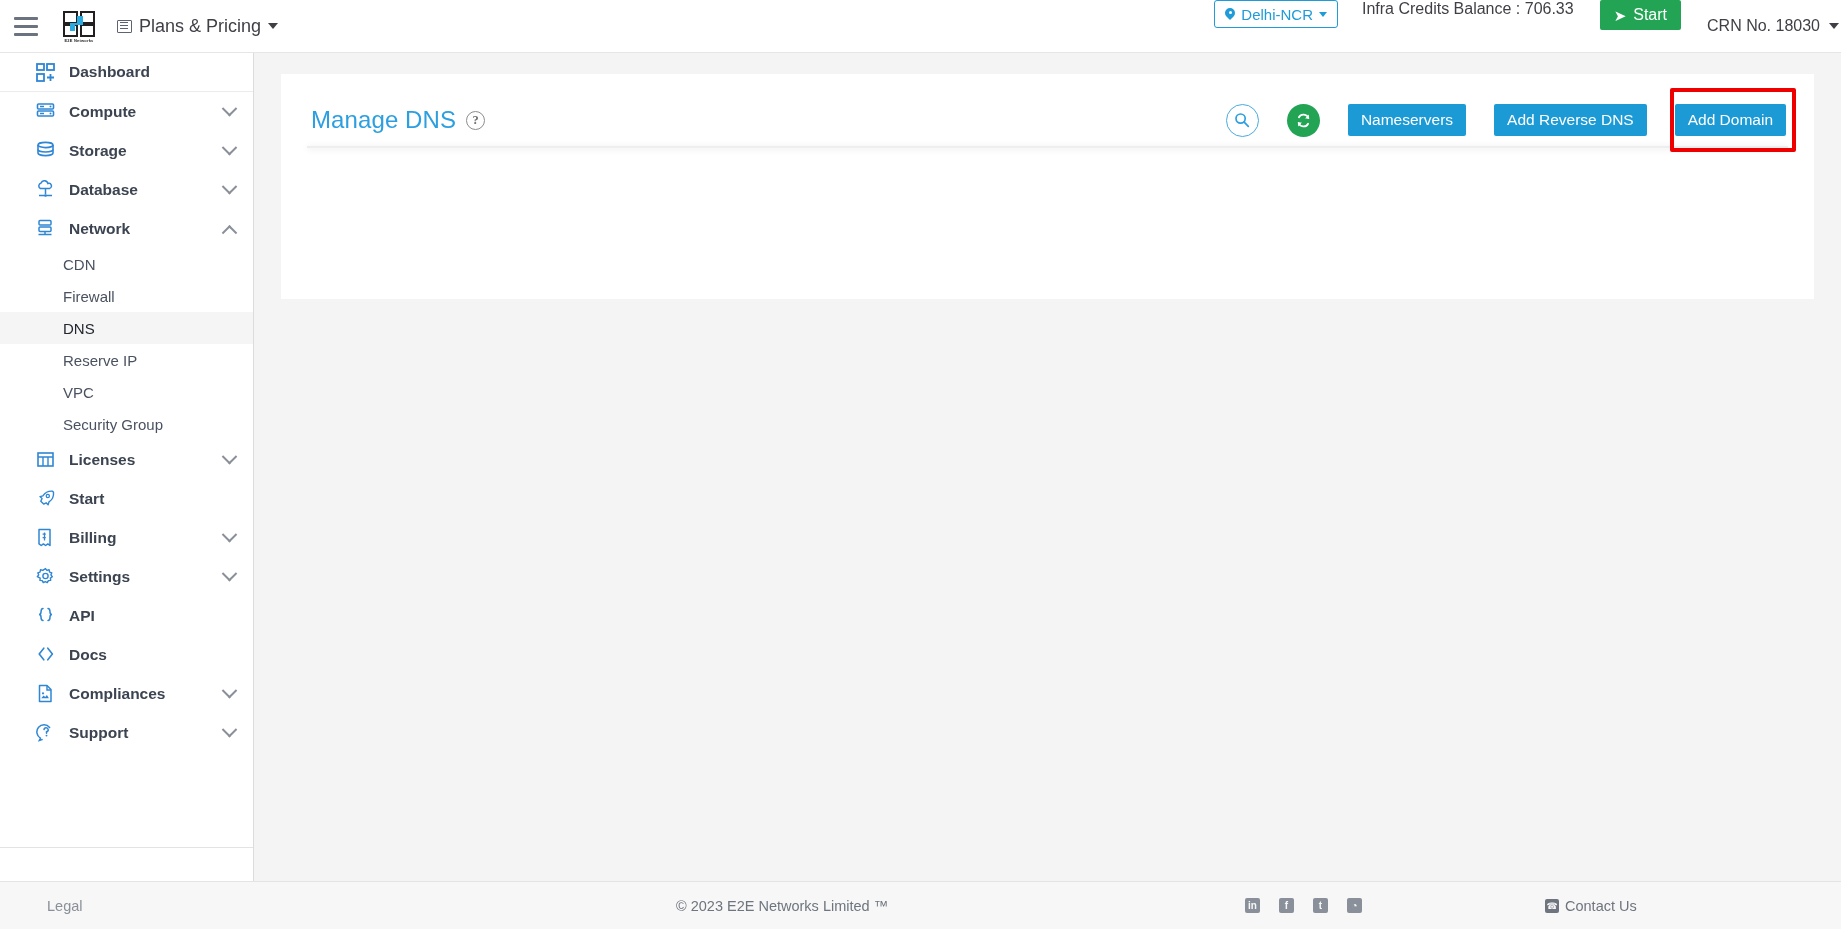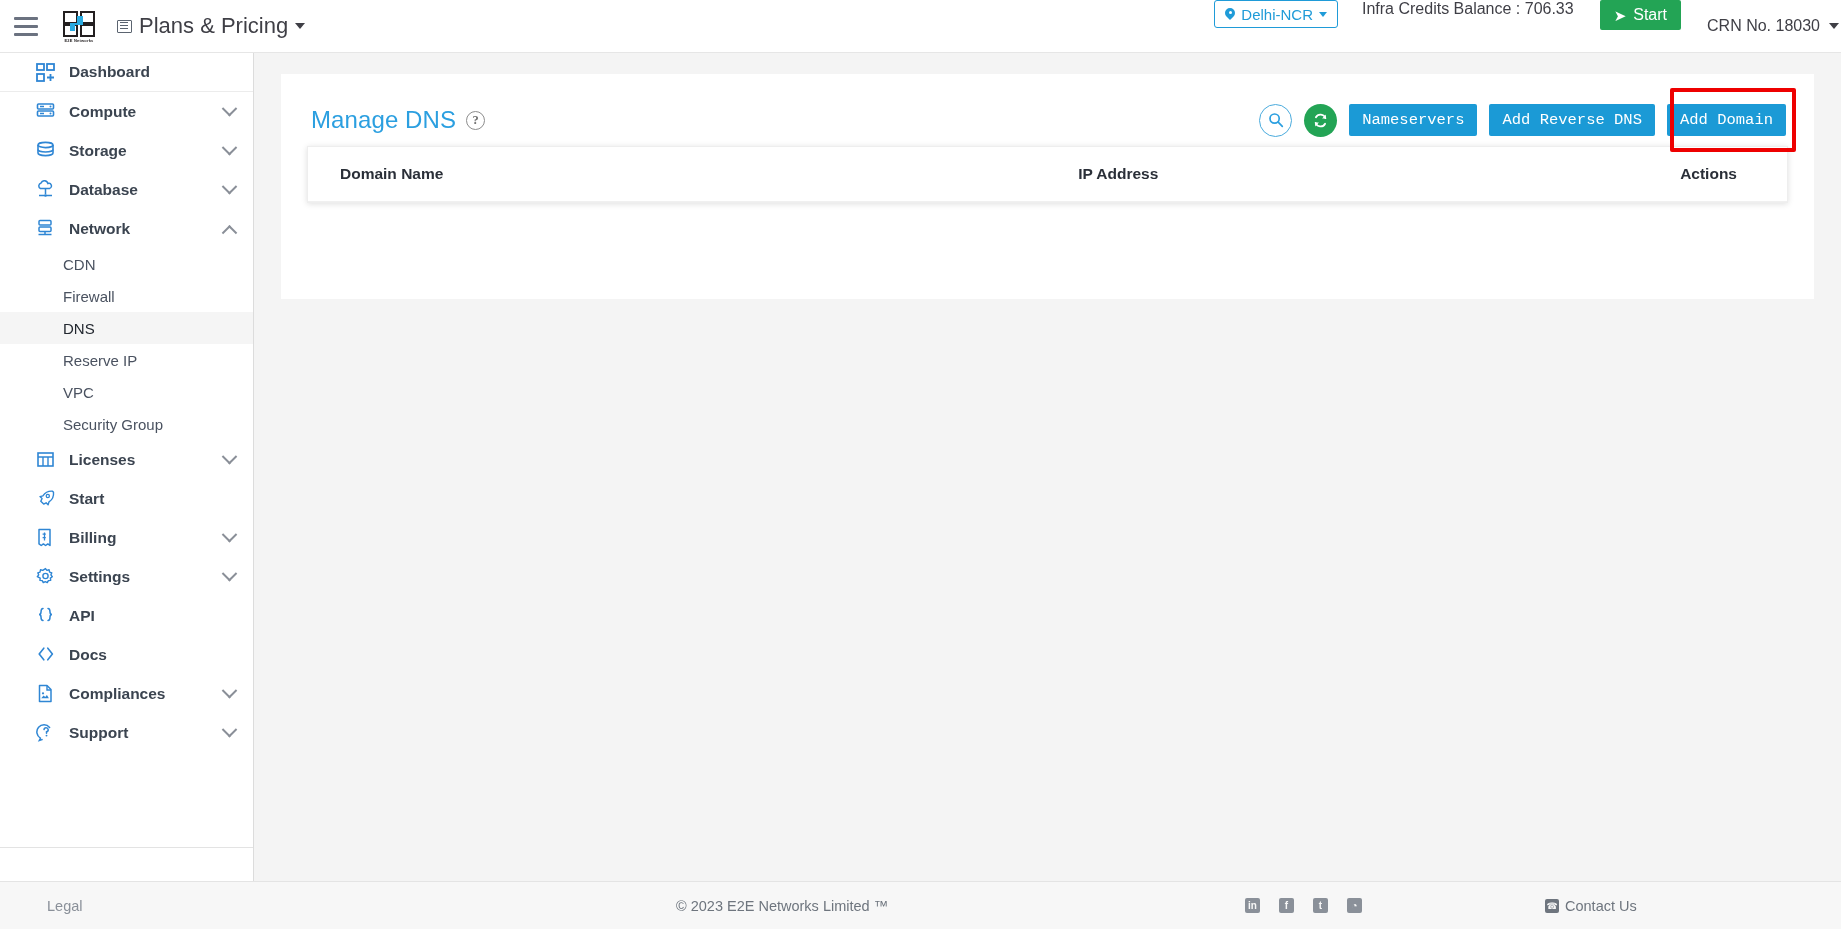--- a/index.html
+++ b/index.html
@@ -47,21 +47,21 @@
     width: 33px; height: 31px; position: relative;
   }
   .logo-caption {
     position: absolute; bottom: -1px; left: 50%;
     transform: translateX(-50%);
     font-size: 4px; color: #231f20; letter-spacing: .2px;
     white-space: nowrap; font-weight: bold;
   }
   .plans {
     display: flex; align-items: center; gap: 7px;
-    margin-left: 18px; font-size: 22px; color: #3f3f46;
+    margin-left: 18px; font-size: 18px; color: #3f3f46;
     cursor: pointer; font-weight: 400;
   }
   .plans .list-icon {
     width: 15px; height: 13px;
     border: 1.6px solid #5b6470;
     border-radius: 1px; position: relative;
     display: inline-block;
   }
   .plans .list-icon::before {
     content:""; position: absolute; left: 1.6px; top: 1.4px;
@@ -197,22 +197,22 @@
     letter-spacing: .1px;
   }
   .help-circle {
     width: 19px; height: 19px; border-radius: 50%;
     border: 1.6px solid #8d8d8d; color: #6f6f6f;
     font-size: 12.5px; line-height: 16px; text-align: center;
     margin-left: 10px; display: inline-block; cursor: pointer;
     font-family: "Liberation Serif", serif; font-weight: bold;
   }
   .head-actions {
-    margin-left: auto; display: flex; align-items: center; gap: 12px;
-    position: relative; padding-right: 6px; font-family: Liberation Mono, monospace;
+    margin-left: auto; display: flex; align-items: center; gap: 28px;
+    position: relative; padding-right: 6px;
   }
   .icon-circle {
     width: 33px; height: 33px; border-radius: 50%;
     display: flex; align-items: center; justify-content: center;
     cursor: pointer;
   }
   .icon-circle.search {
     border: 1px solid #4aabdd; background: #fff; color: #2b9fe0;
   }
   .icon-circle.refresh { background: #23a455; color: #fff; }
@@ -538,25 +538,20 @@
                 </svg>
             </div>
             <button class="btn-blue">Nameservers</button>
             <button class="btn-blue">Add Reverse DNS</button>
             <button class="btn-blue">Add Domain</button>
             <div class="highlight-box" style="right:-4px; top:-16px; width:126px; height:64px;"></div>
           </div>
         </div>
 
         <div class="card">
-          <div class="thead">
-            <div class="th c-domain">Domain Name</div>
-            <div class="th c-ip">IP Address</div>
-            <div class="th c-actions">Actions</div>
-          </div>
         </div>
 
       </div>
     </main>
   </div>
 
   <div class="footer">
     <span class="f-legal">Legal</span>
     <span class="f-copy">© 2023 E2E Networks Limited ™</span>
     <span class="f-social">

